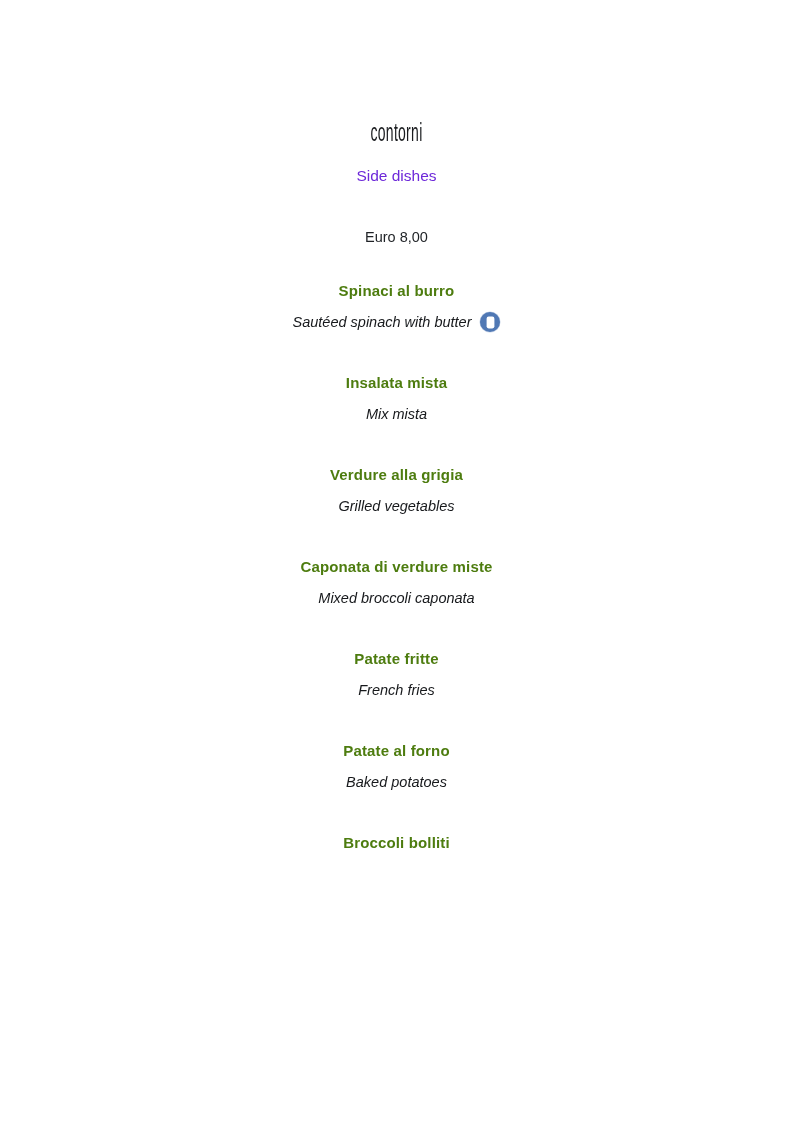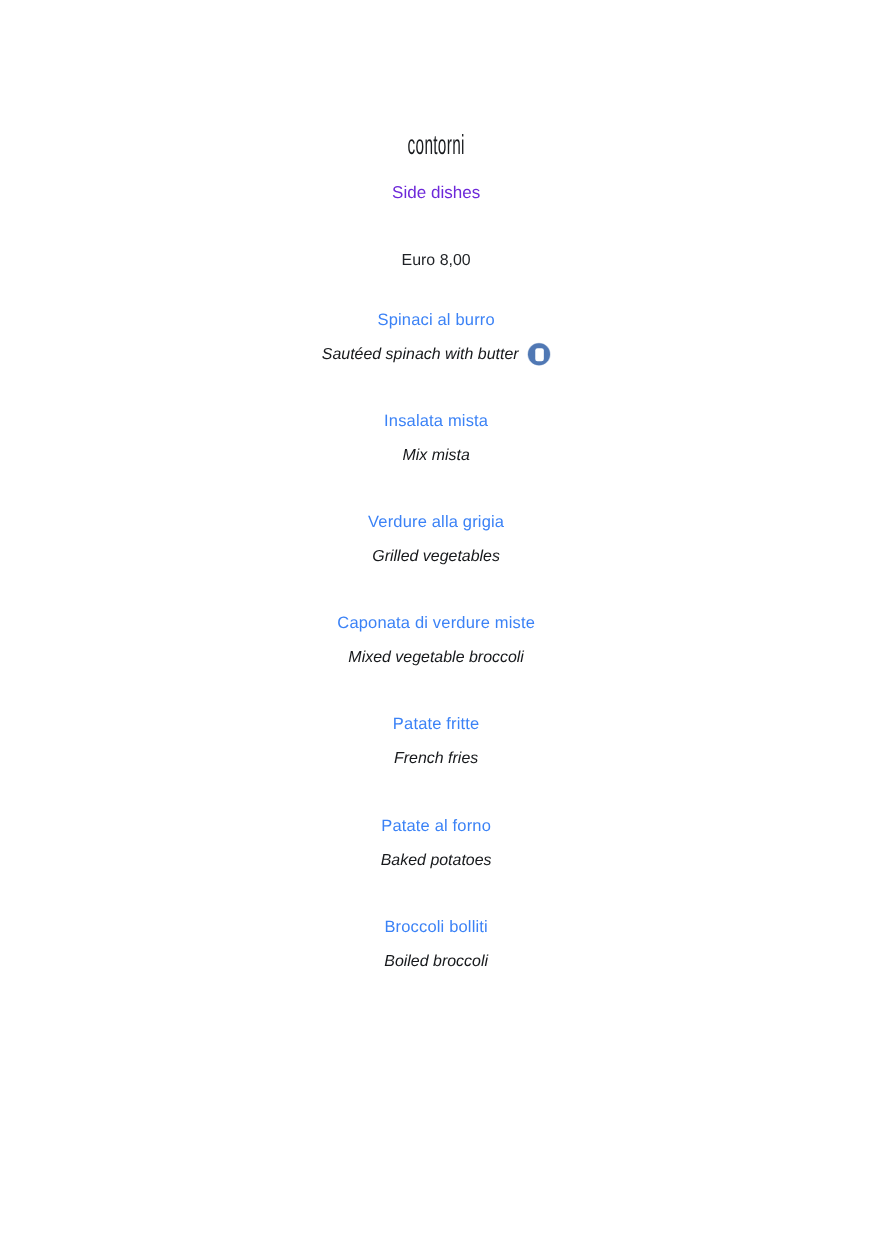--- a/index.html
+++ b/index.html
@@ -94,23 +94,23 @@
     padding: 0;
     position: relative;
   }
   .dish-item:last-child {
     margin-bottom: 0;
   }
 
   .dish-name {
     font-size: 15px;
     line-height: 20px;
-    font-weight: 400;
+    font-weight: 700;
     letter-spacing: 0.15px;
-    color: #3b82f6;
+    color: #4d7c0f;
     margin: 0 0 11px 0;
     padding: 0;
   }
 
   .dish-desc-row {
     display: flex;
     align-items: center;
     justify-content: center;
     gap: 9px;
     width: 100%;
@@ -184,37 +184,34 @@
         </li>
         <li class="dish-item">
           <div class="dish-name">Verdure alla grigia</div>
           <div class="dish-desc-row">
             <div class="dish-desc">Grilled vegetables</div>
           </div>
         </li>
         <li class="dish-item">
           <div class="dish-name">Caponata di verdure miste</div>
           <div class="dish-desc-row">
-            <div class="dish-desc">Mixed vegetable broccoli</div>
+            <div class="dish-desc">Mixed broccoli caponata</div>
           </div>
         </li>
         <li class="dish-item">
           <div class="dish-name">Patate fritte</div>
           <div class="dish-desc-row">
             <div class="dish-desc">French fries</div>
           </div>
         </li>
         <li class="dish-item">
           <div class="dish-name">Patate al forno</div>
           <div class="dish-desc-row">
             <div class="dish-desc">Baked potatoes</div>
           </div>
         </li>
         <li class="dish-item">
           <div class="dish-name">Broccoli bolliti</div>
-          <div class="dish-desc-row">
-            <div class="dish-desc">Boiled broccoli</div>
-          </div>
         </li>
       </ul>
 
   </div>
 </div>
 
 </body></html>

